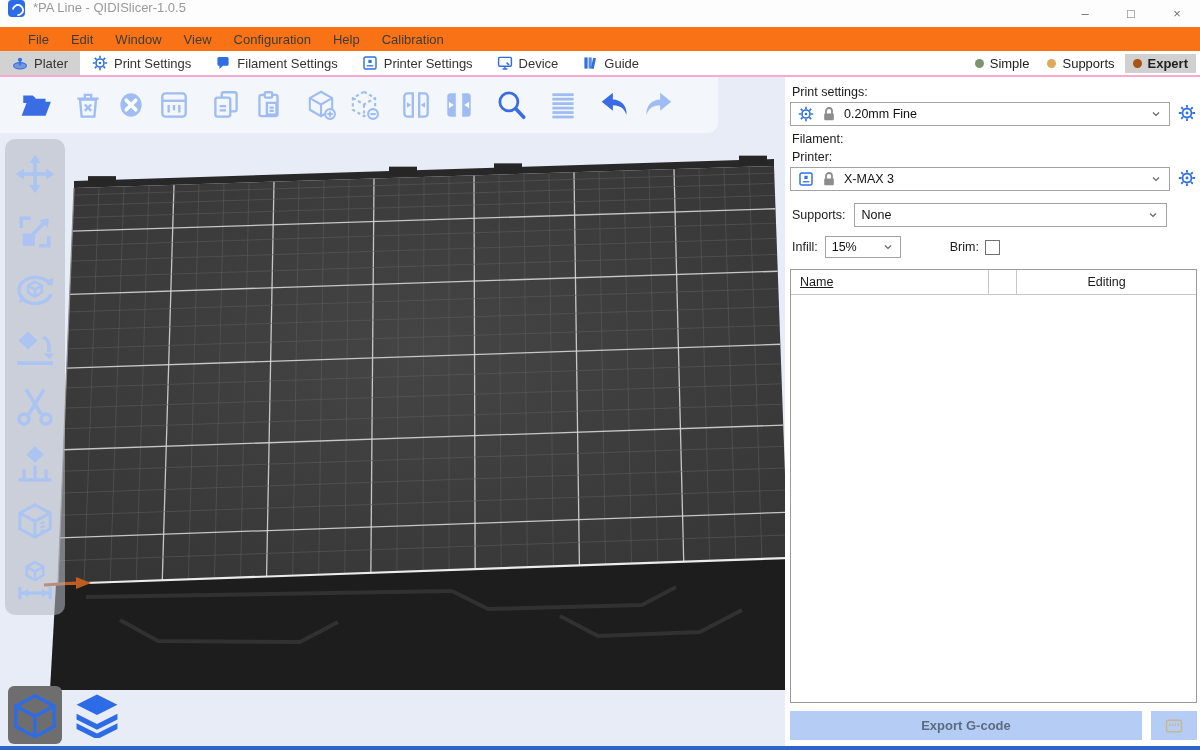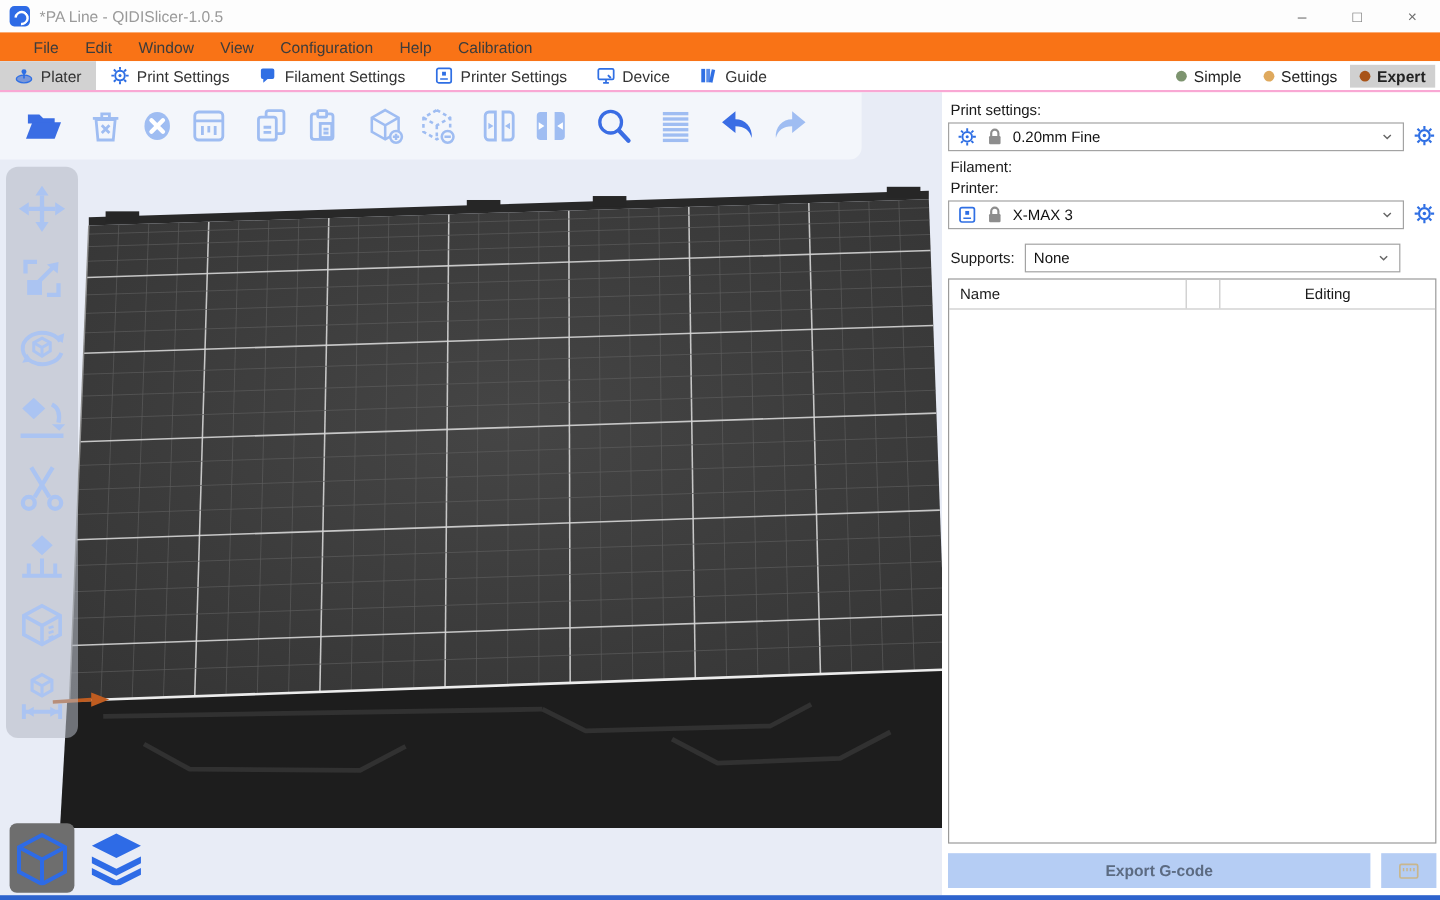--- a/index.html
+++ b/index.html
@@ -1,20 +1,20 @@
 <!DOCTYPE html>
 <html><head>
 <meta charset="utf-8">
 <style>
   * { box-sizing: border-box; margin: 0; padding: 0; }
   html,body { width:1200px; height:750px; overflow:hidden; }
   body { font-family:"Liberation Sans",sans-serif; background:#fff; position:relative; }
 
   
-  .titlebar { height:27px; display:flex; align-items:center; padding-left:8px; background:#fdfdfd; }
+  .titlebar { height:27px; display:flex; padding-left:8px; background:#fdfdfd; }
   .app-icon { width:17px; height:17px; border-radius:4px; background:#2e6be6; position:relative; flex:none; }
   .app-icon::after { content:""; position:absolute; left:3.5px; top:3.5px; width:8px; height:8px;
     border:2px solid #fff; border-radius:50%; border-left-color:transparent; transform:rotate(-40deg); }
   .title-text { color:#9a9a9a; font-size:13px; margin-left:8px; }
   .win-controls { margin-left:auto; display:flex; }
   .win-btn { width:46px; height:27px; display:flex; align-items:center; justify-content:center;
     color:#6e6e6e; font-size:13px; background:none; border:none; }
 
   
   .menubar { height:24px; display:flex; align-items:center; padding-left:17px; background:#f97316; }
@@ -72,21 +72,21 @@
 
   .infill-row { display:flex; align-items:center; gap:7px; margin:9px 0 6px 2px; }
   .small-combo { width:76px; height:22px; border:1px solid #a3a3a3; display:flex; align-items:center;
     padding:0 6px; gap:4px; background:#fff; }
   .brim-wrap { display:flex; align-items:center; gap:6px; margin-left:42px; }
   .checkbox { width:15px; height:15px; border:1px solid #707070; background:#fff; }
 
   .obj-table { flex:1; border:1px solid #9a9a9a; display:flex; flex-direction:column; margin-top:5px; background:#fff; }
   .obj-header { height:25px; display:flex; align-items:center; border-bottom:1px solid #c8c8c8; }
   .col-name { width:198px; padding-left:9px; font-size:12.5px; color:#1a1a1a; align-self:stretch;
-    display:flex; align-items:center; border-right:1px solid #c8c8c8; }
+    display:flex; align-items:center; border-right:1px solid #c8c8c8;text-decoration:underline; }
   .col-mid { width:28px; align-self:stretch; border-right:1px solid #c8c8c8; }
   .col-edit { flex:1; text-align:center; font-size:12.5px; color:#1a1a1a; }
   .obj-body { flex:1; }
 
   .export-row { display:flex; gap:9px; margin-top:8px; height:29px; flex:none;justify-content:flex-end; }
   .export-btn { flex:1; background:#b5cdf4; border:none; font-family:"Liberation Sans",sans-serif;
     font-weight:bold; font-size:13px; color:#5c6b82; }
   .export-side { width:46px; background:#b5cdf4; border:none; display:flex; align-items:center; justify-content:center; }
   .export-side svg { width:18px; height:14px; }
 
@@ -356,21 +356,21 @@
       </svg>
     <span>Guide</span>
   </div>
   <div class="modes">
     <div class="mode">
       <span class="dot" style="background:#7d946f"></span>
       <span>Simple</span>
     </div>
     <div class="mode">
       <span class="dot" style="background:#dfa95d"></span>
-      <span>Settings</span>
+      <span>Supports</span>
     </div>
     <div class="mode active">
       <span class="dot" style="background:#a85317"></span>
       <span>Expert</span>
     </div>
   </div>
 </div>
 
 <div class="main">
 
@@ -634,20 +634,33 @@
     <div class="supports-row">
       <span class="inline-label">Supports:</span>
       <div class="combo">
         <span class="combo-text">None</span>
         <svg class="chev">
             <use href="#i-chev"></use>
           </svg>
       </div>
     </div>
 
+    <div class="infill-row">
+      <span class="inline-label">Infill:</span>
+      <div class="small-combo">
+        <span class="combo-text">15%</span>
+        <svg class="chev">
+            <use href="#i-chev"></use>
+          </svg>
+      </div>
+      <div class="brim-wrap">
+        <span class="inline-label">Brim:</span>
+        <div class="checkbox"></div>
+      </div>
+    </div>
 
     <div class="obj-table">
       <div class="obj-header">
         <div class="col-name">Name</div>
         <div class="col-mid"></div>
         <div class="col-edit">Editing</div>
       </div>
       <div class="obj-body"></div>
     </div>
 

